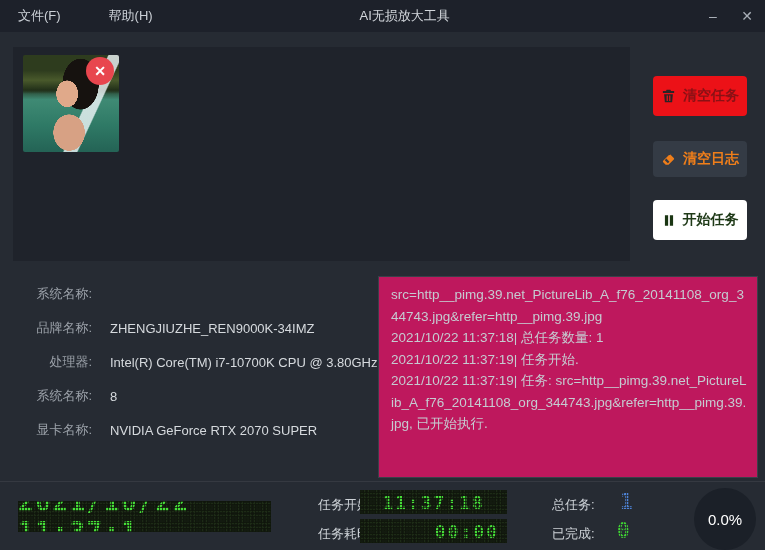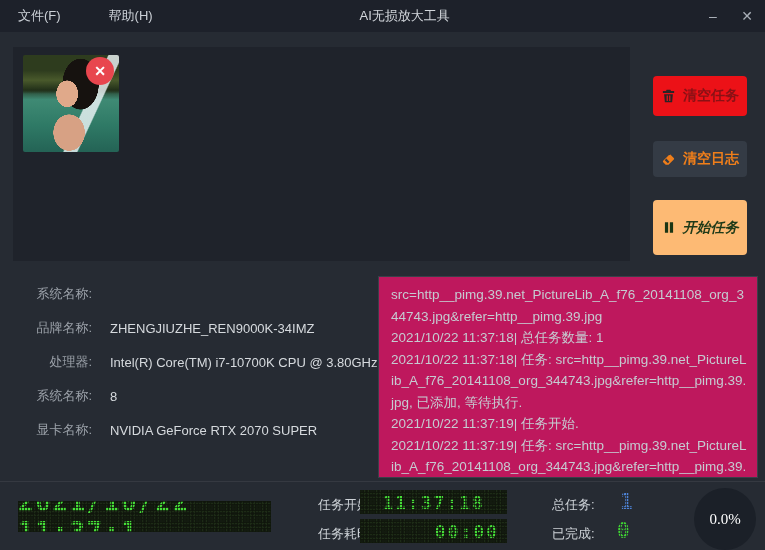--- a/index.html
+++ b/index.html
@@ -53,21 +53,21 @@
   }
 
   
   .btn {
     position:absolute; left:653px; width:94px; border-radius:4px;
     display:flex; align-items:center; justify-content:center; gap:7px;
     font-size:14px; font-weight:bold; cursor:default;
   }
   .btn-clear-tasks { top:76px; height:40px; background:#ec1117; color:#8a1115; }
   .btn-clear-logs  { top:141px; height:36px; background:#343b45; color:#ef7e1a; }
-  .btn-start      { top:200px; height:55px; background:#fdba74; color:#1f3a18;font-style:italic; }
+  .btn-start      { top:200px; height:40px; background:#ffffff; color:#1f3a18; }
   .btn svg { display:block; }
 
   
   .sysinfo { position:absolute; left:0; top:277px; width:378px; }
   .sysinfo-row { display:flex; align-items:center; height:34px; }
   .sysinfo-label {
     width:78px; margin-left:14px; text-align:right;
     color:#9ba1a9; font-size:13px; white-space:nowrap;
   }
   .sysinfo-value { margin-left:18px; color:#d6dade; font-size:13px; white-space:nowrap; }
@@ -127,21 +127,21 @@
   .led-digit {
     position:absolute; font-size:21px; line-height:24px;
     --cut: rgba(38,43,51,0.8);
   }
   .digit-total { left:620px; top:490px; color:#4e84d8; }
   .digit-done  { left:617px; top:519px; color:#3fd433; }
   .progress-circle {
     position:absolute; left:694px; top:488px; width:62px; height:62px;
     border-radius:50%; background:#1b2028;
     display:flex; align-items:center; justify-content:center;
-    color:#ffffff; font-size:15px;font-family:Liberation Serif, serif;
+    color:#ffffff; font-size:15px;
   }
 </style>
 </head>
 <body>
 
 <div class="window">
 
   <div class="titlebar">
     <div class="menu-item">文件(F)</div>
     <div class="menu-item">帮助(H)</div>
@@ -204,21 +204,20 @@
     </div>
     <div class="sysinfo-row">
       <div class="sysinfo-label">显卡名称:</div>
       <div class="sysinfo-value">NVIDIA GeForce RTX 2070 SUPER</div>
     </div>
   </div>
 
   <div class="log-panel">
     <div class="log-entry">src=http__pimg.39.net_PictureLib_A_f76_20141108_org_344743.jpg&amp;refer=http__pimg.39.jpg</div>
     <div class="log-entry">2021/10/22 11:37:18| 总任务数量: 1</div>
-    <div class="log-entry">2021/10/22 11:37:18| 任务: src=http__pimg.39.net_PictureLib_A_f76_20141108_org_344743.jpg&amp;refer=http__pimg.39.jpg, 已添加, 等待执行.</div>
     <div class="log-entry">2021/10/22 11:37:19| 任务开始.</div>
     <div class="log-entry">2021/10/22 11:37:19| 任务: src=http__pimg.39.net_PictureLib_A_f76_20141108_org_344743.jpg&amp;refer=http__pimg.39.jpg, 已开始执行.</div>
   </div>
 
   <div class="bottom-sep"></div>
 
   <div class="led led-box clock-box">2021/10/22 11:37:1</div>
 
   <div class="status-label lab-start">任务开始:</div>
   <div class="led led-box mini-led start">11:37:18</div>

